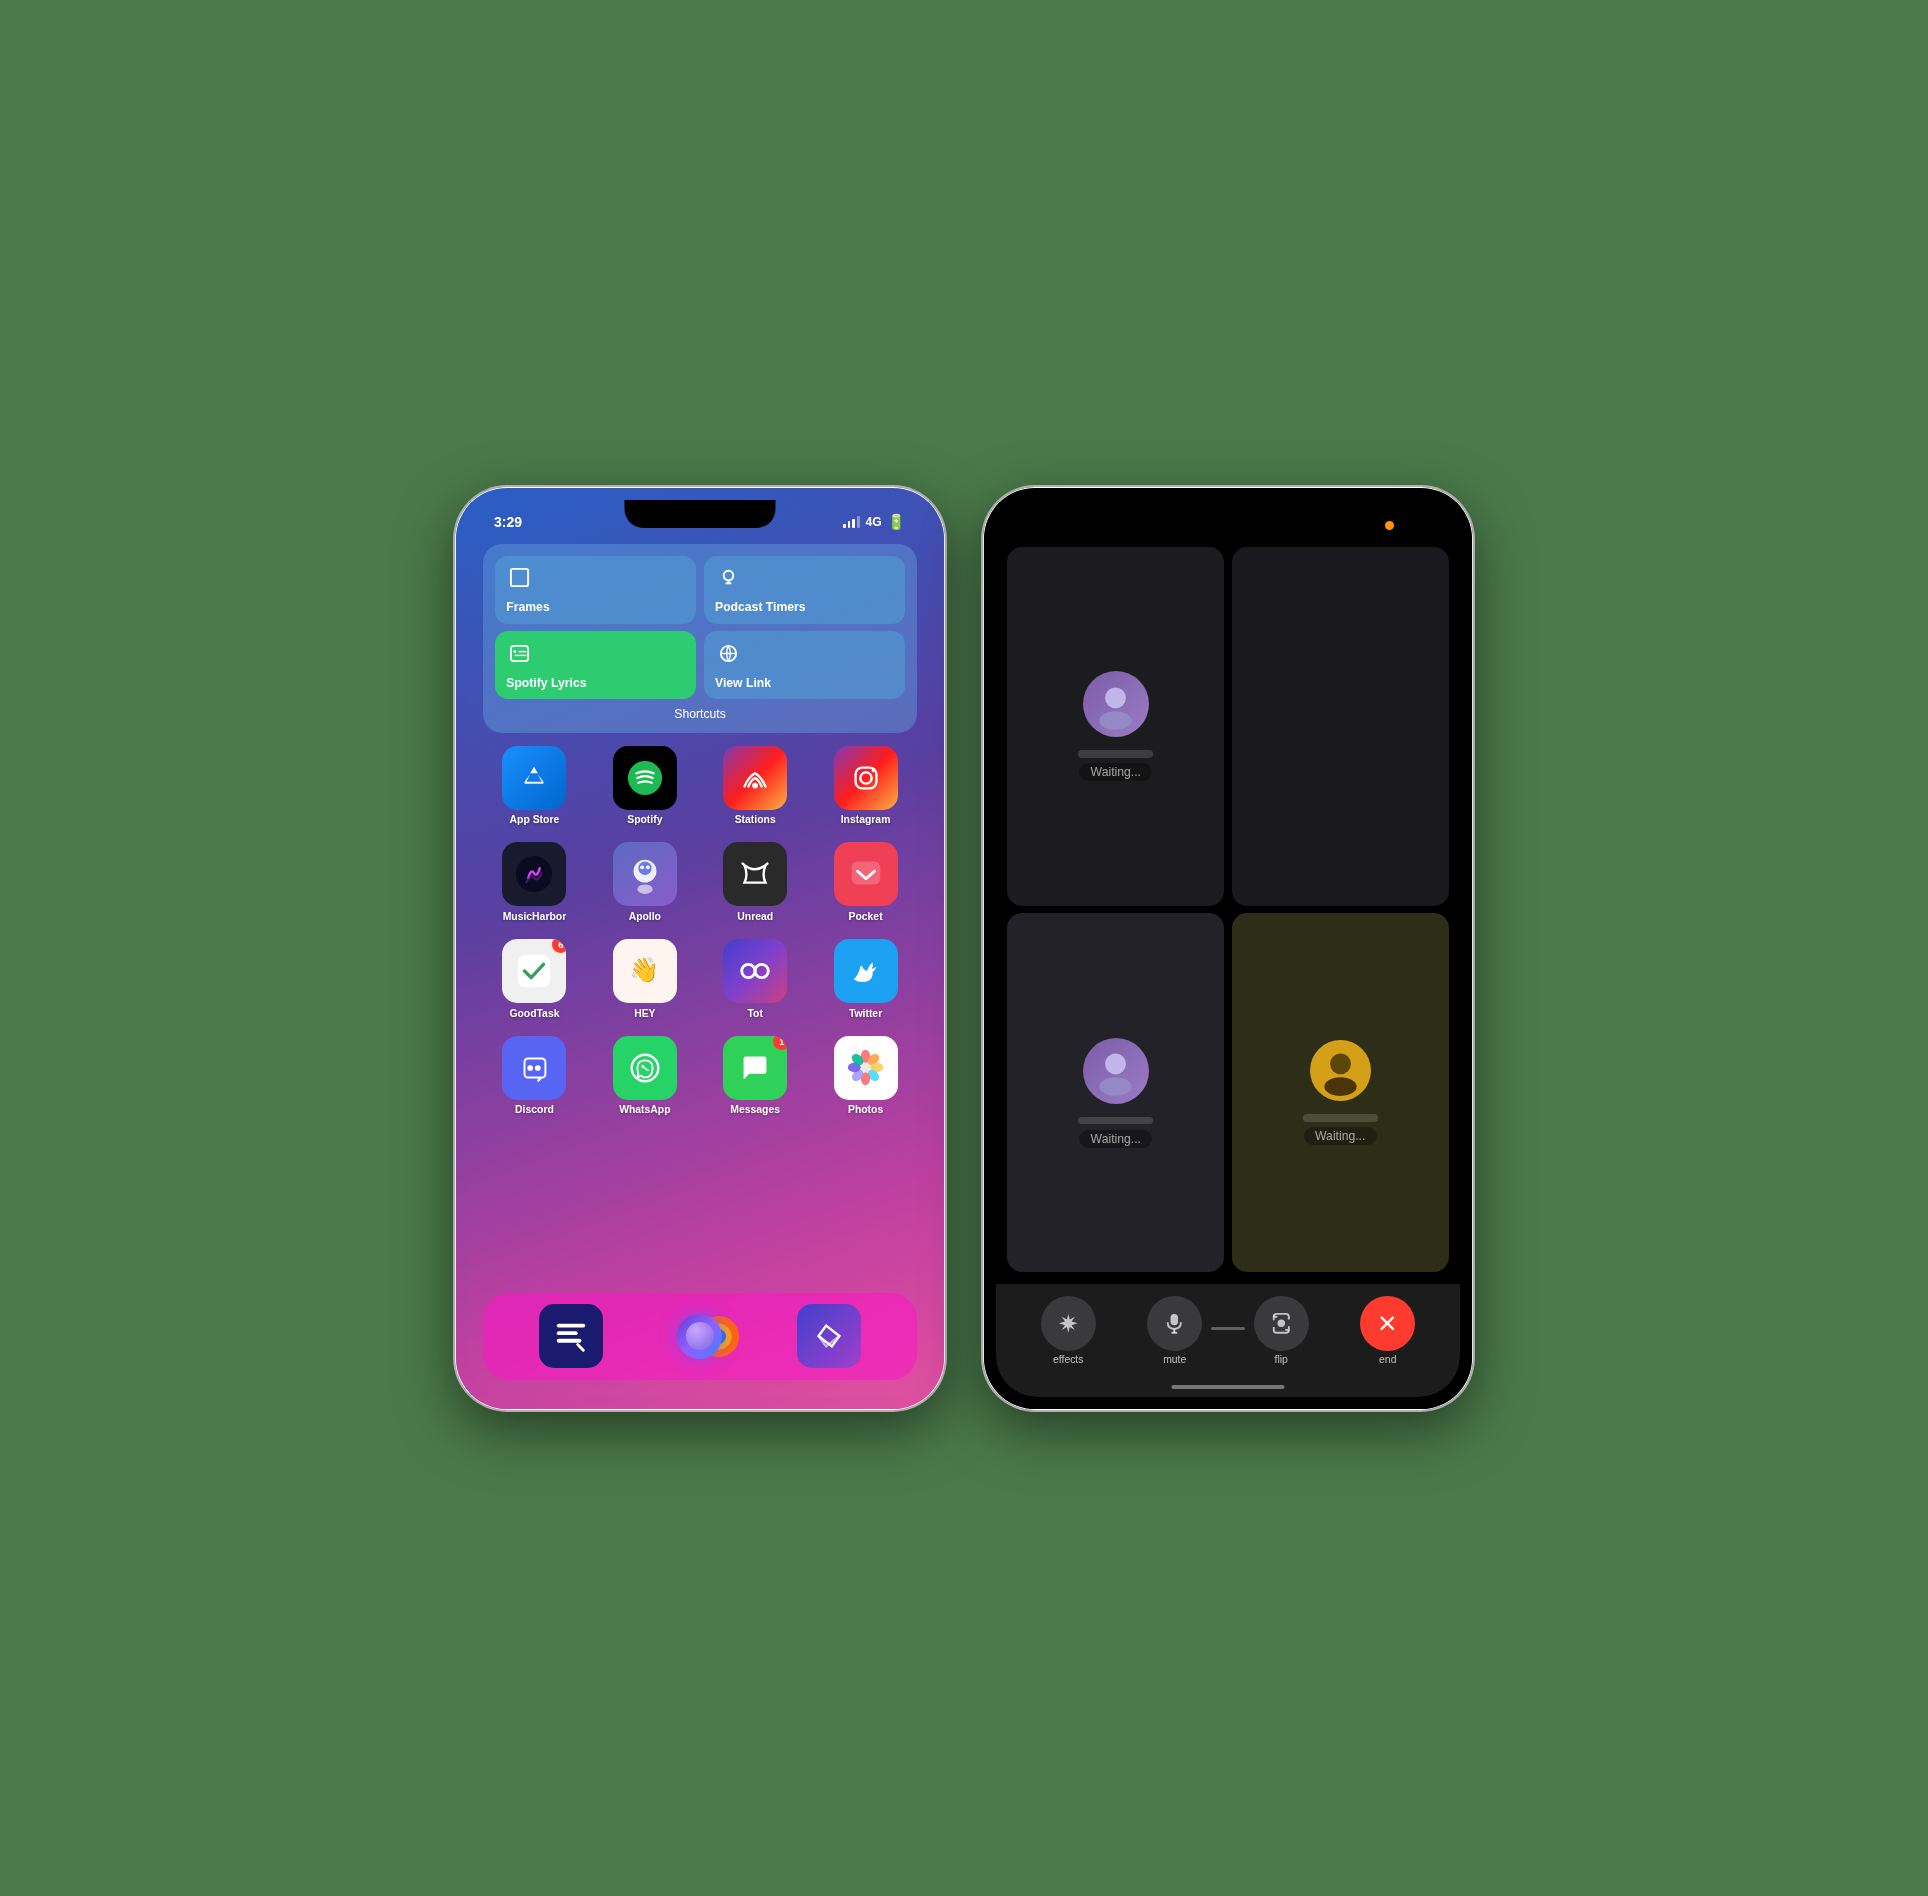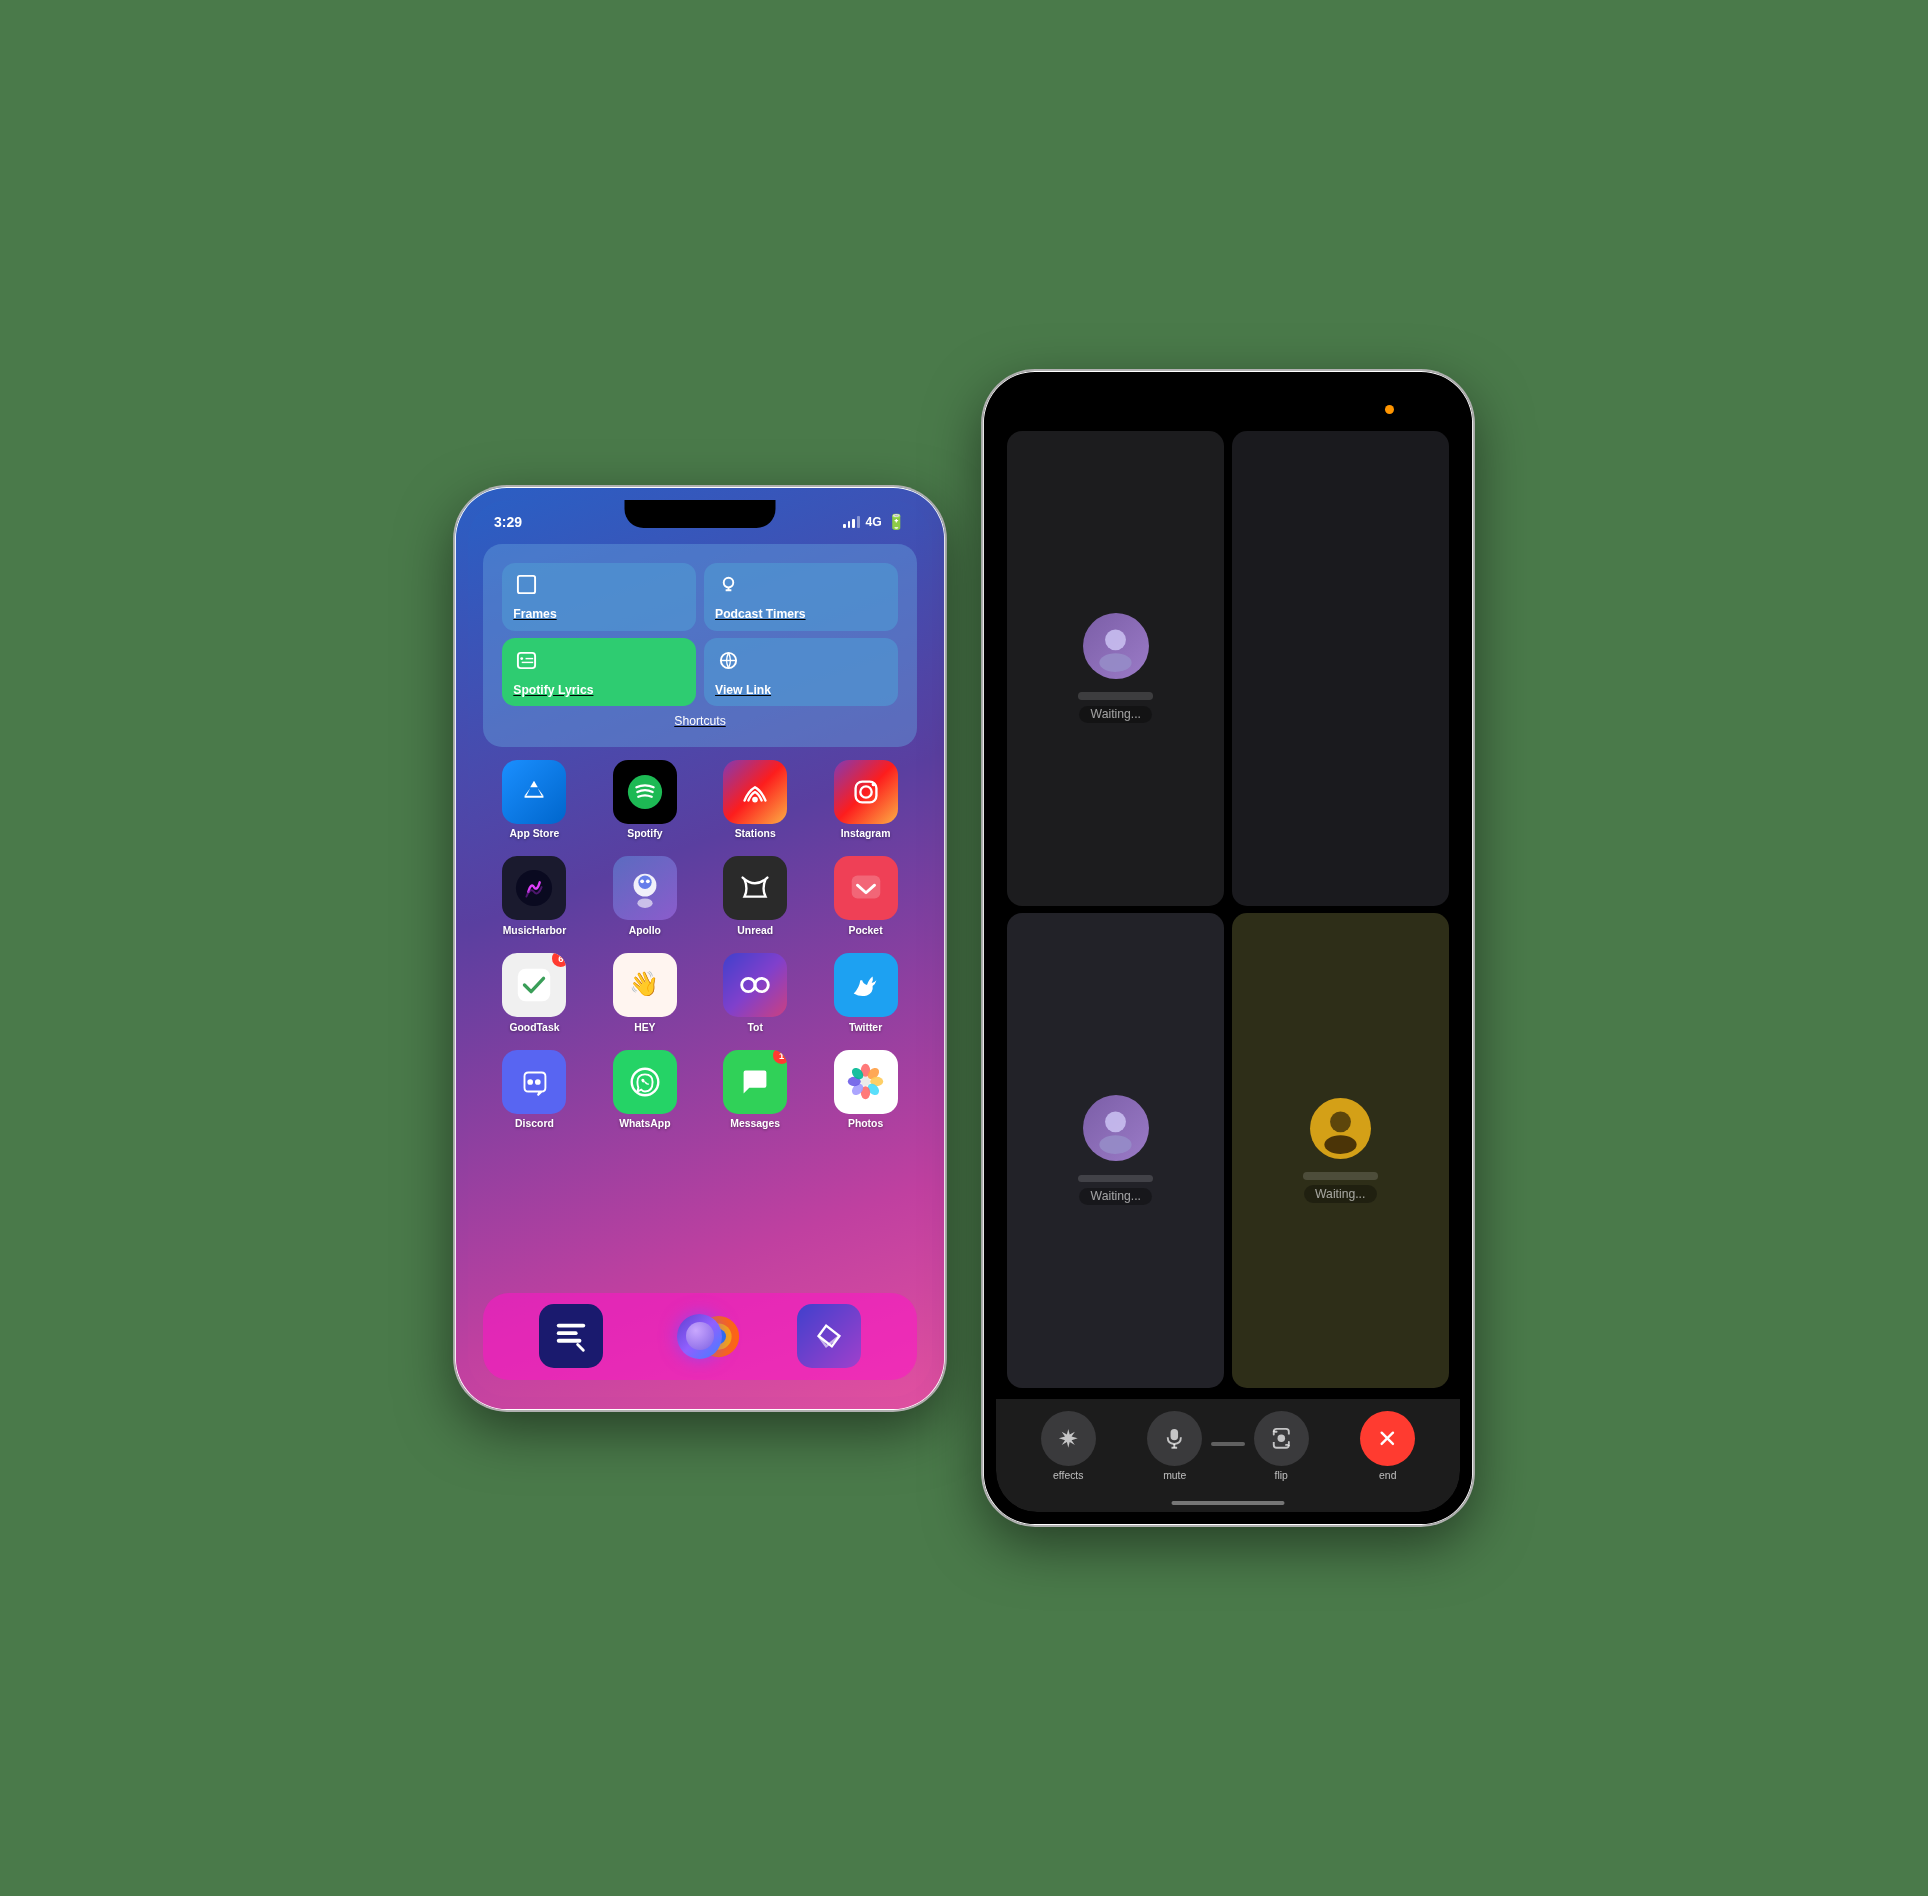--- a/index.html
+++ b/index.html
@@ -26,21 +26,21 @@
     
     .phone-left {
       width: 490px;
       height: 923px;
       background: linear-gradient(160deg, #2a5fc4 0%, #5a3fa0 40%, #c040a0 80%, #e050a0 100%);
     }
 
     
     .phone-right {
       width: 490px;
-      height: 1154px;
+      height: 923px;
       background: #000;
     }
 
     
     .notch {
       position: absolute;
       top: 0;
       left: 50%;
       transform: translateX(-50%);
       width: 151px;
@@ -91,22 +91,21 @@
       background: white;
       width: 2.8px;
       border-radius: 0.9px;
     }
 
     
     .widget-shortcuts {
       margin: 13px 15px 0;
       background: rgba(100,160,220,0.45);
       border-radius: 19px;
-      padding: 19px;
-      text-decoration: underline;
+      padding: 12px;
     }
 
     .shortcuts-grid {
       display: grid;
       grid-template-columns: 1fr 1fr;
       gap: 7.5px;
     }
 
     .shortcut-item {
       border-radius: 13px;

